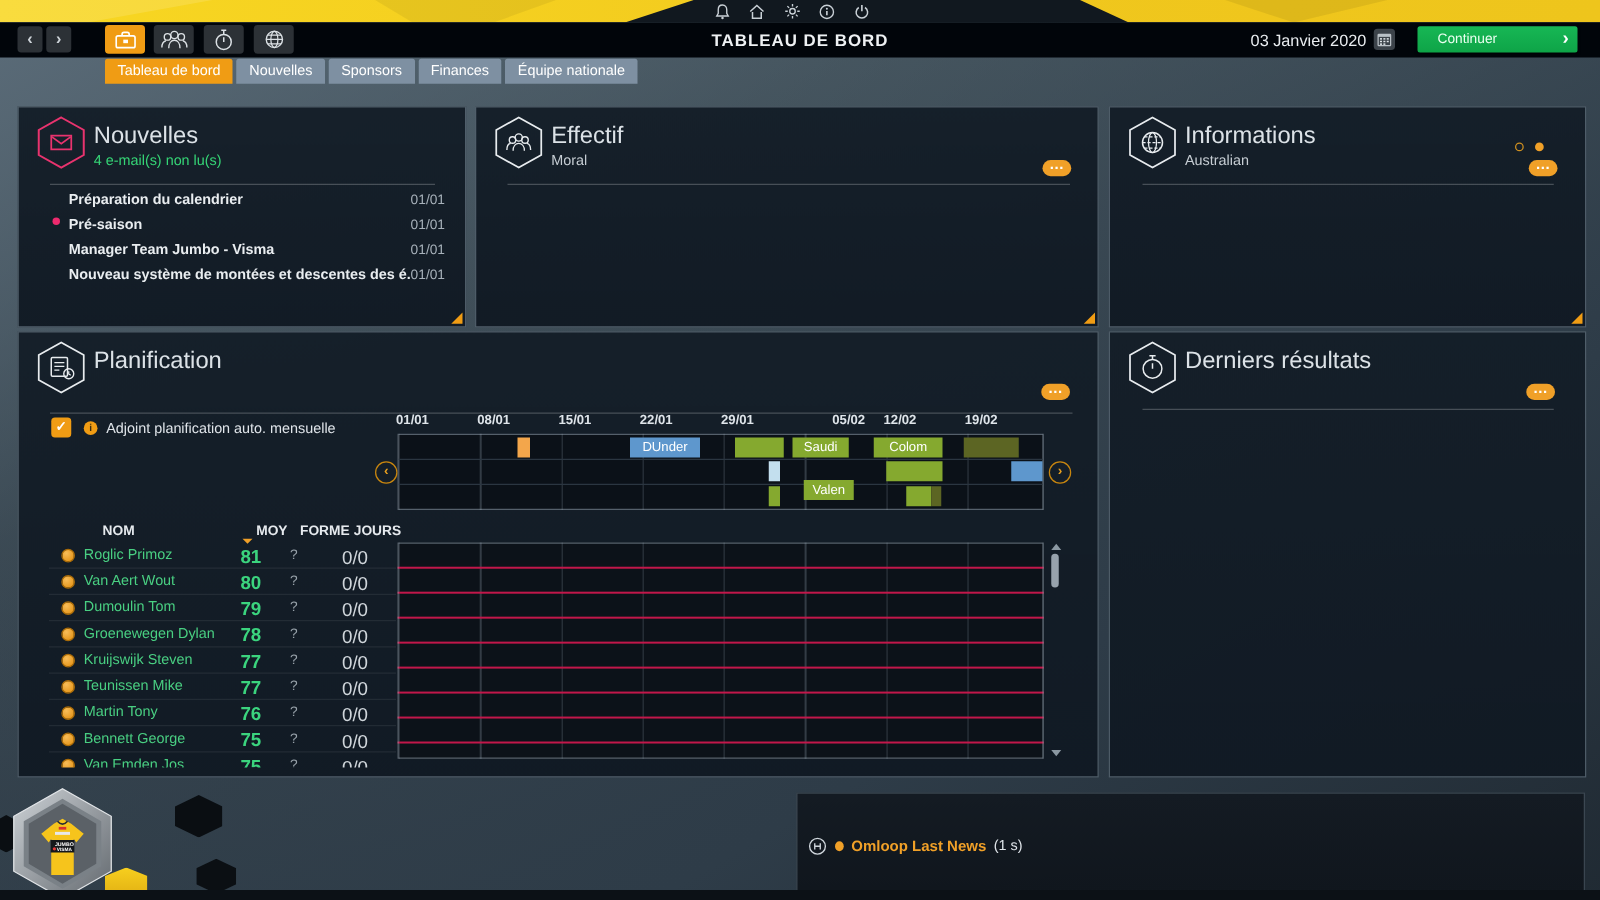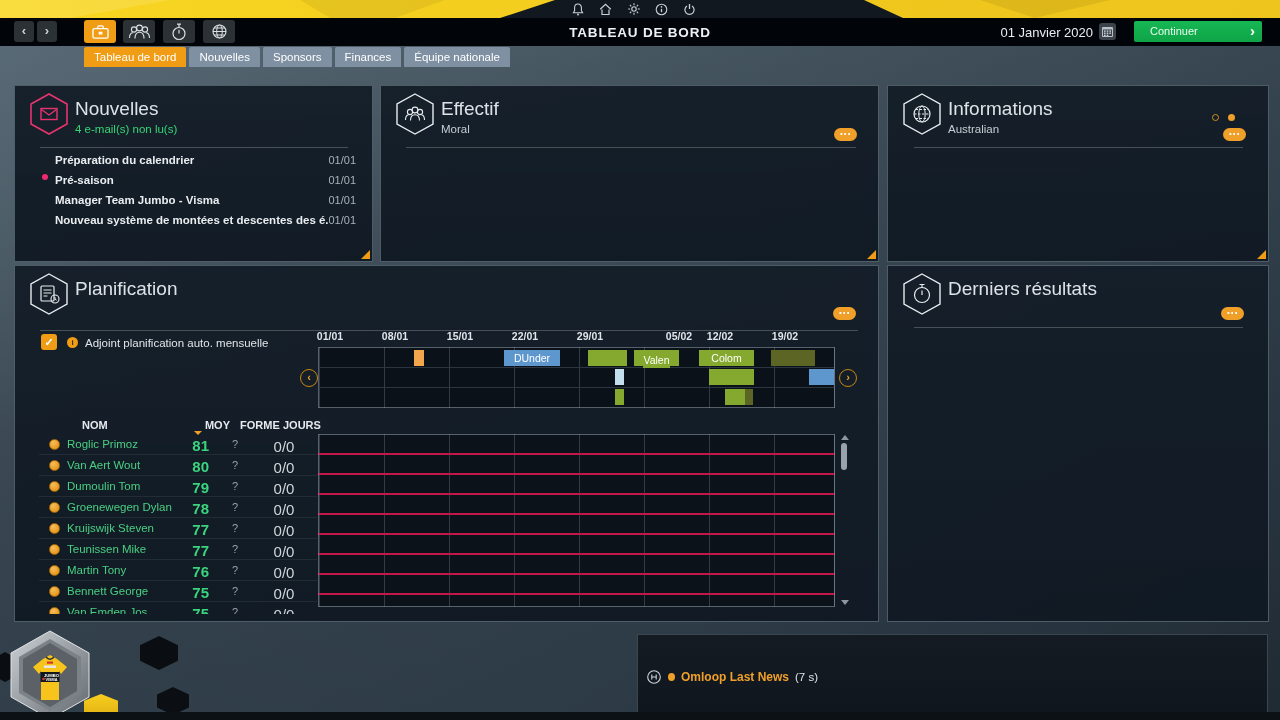--- a/index.html
+++ b/index.html
@@ -182,21 +182,21 @@
     <div class="iconbtn" style="left:203px">
       <span>
           <svg width="17" height="17" viewBox="0 0 17 17">
             <circle cx="8.5" cy="8.5" r="6.5" fill="none" stroke="currentColor" stroke-width="1.1"></circle>
             <ellipse cx="8.5" cy="8.5" rx="2.8" ry="6.5" fill="none" stroke="currentColor" stroke-width="1"></ellipse>
             <path d="M2 8.5h13M3 5h11M3 12h11" stroke="currentColor" stroke-width="1"></path>
           </svg>
         </span>
     </div>
     <div class="tb-title">TABLEAU DE BORD</div>
-    <div class="tb-date">01 Janvier 2020</div>
+    <div class="tb-date">03 Janvier 2020</div>
     <div class="tb-calbtn">
       <span>
           <svg width="13" height="13" viewBox="0 0 13 13">
             <rect x="1" y="2" width="11" height="10" rx="1" fill="#b9c0c6"></rect>
             <rect x="2" y="4.5" width="9" height="6.5" fill="#3c434a"></rect>
             <g fill="#dfe4e8">
               <rect x="3" y="5.5" width="1.6" height="1.2"></rect>
               <rect x="5.7" y="5.5" width="1.6" height="1.2"></rect>
               <rect x="8.4" y="5.5" width="1.6" height="1.2"></rect>
               <rect x="3" y="7.6" width="1.6" height="1.2"></rect>
@@ -324,21 +324,21 @@
     <div class="calgrid" id="cal-grid">
       <div class="hline" style="top:19px"></div>
       <div class="hline" style="top:39px"></div>
     <div class="cbar" style="left: 95px; width: 10px; top: 1.5px; background: rgb(243, 166, 75);"></div>
         <div class="cbar" style="left: 185px; width: 56px; top: 1.5px; background: rgb(94, 151, 205);">DUnder</div>
         <div class="cbar" style="left: 269px; width: 39px; top: 1.5px; background: rgb(133, 169, 47);"></div>
         <div class="cbar" style="left: 315px; width: 45px; top: 1.5px; background: rgb(133, 169, 47);">Saudi</div>
         <div class="cbar" style="left: 380px; width: 55px; top: 1.5px; background: rgb(133, 169, 47);">Colom</div>
         <div class="cbar" style="left: 452px; width: 44px; top: 1.5px; background: rgb(92, 101, 35);"></div>
         <div class="cbar" style="left: 296px; width: 9px; top: 21.2px; background: rgb(195, 223, 238); color: rgb(28, 50, 66);"></div>
-        <div class="cbar" style="left: 324px; width: 27px; top: 4px; background: rgb(133, 169, 47);">Valen</div>
+        <div class="cbar" style="left: 324px; width: 40px; top: 36px; background: rgb(133, 169, 47);">Valen</div>
         <div class="cbar" style="left: 390px; width: 45px; top: 21.2px; background: rgb(133, 169, 47);"></div>
         <div class="cbar" style="left: 490px; width: 25px; top: 21.2px; background: rgb(94, 151, 205);"></div>
         <div class="cbar" style="left: 296px; width: 9px; top: 40.9px; background: rgb(133, 169, 47);"></div>
         <div class="cbar" style="left: 406px; width: 20px; top: 40.9px; background: rgb(133, 169, 47);"></div>
         <div class="cbar" style="left: 426px; width: 8px; top: 40.9px; background: rgb(92, 101, 35);"></div>
       </div>
     <div class="cal-arrow" style="left:285px;top:103px;">‹</div>
     <div class="cal-arrow" style="left:824px;top:103px;">›</div>
 
     <div class="thead" style="left:47px;">NOM</div>
@@ -437,21 +437,21 @@
   <div class="bpanel bp-right">
     <div class="ticker-row" style="top:33px;">
       <span>
           <svg width="16" height="16" viewBox="0 0 16 16">
             <circle cx="8" cy="8" r="6.3" fill="none" stroke="currentColor" stroke-width="1.1"></circle>
             <path d="M5.8 5.5v5M10.2 5.5v5M5.8 8h4.4" stroke="currentColor" stroke-width="1.1"></path>
           </svg>
         </span>
       <span class="t-dot"></span>
       <span class="t-label">Omloop Last News</span>
-      <span class="t-suffix">(7 s)</span>
+      <span class="t-suffix">(1 s)</span>
     </div>
   </div>
 
   <div class="hexdecor" style="left:140px;top:636px;width:38px;height:34px;background:#0a0e12;"></div>
   <div class="hexdecor" style="left:157px;top:687px;width:32px;height:28px;background:#0b0f13;"></div>
   <div class="hexdecor" style="left:-10px;top:652px;width:30px;height:30px;background:#0a0e12;"></div>
   <div class="hexdecor" style="left:84px;top:694px;width:34px;height:25px;background:linear-gradient(#f7cf1e,#e0ae12);"></div>
 
   <div class="badge">
     <svg width="92" height="92" viewBox="0 0 92 92">

